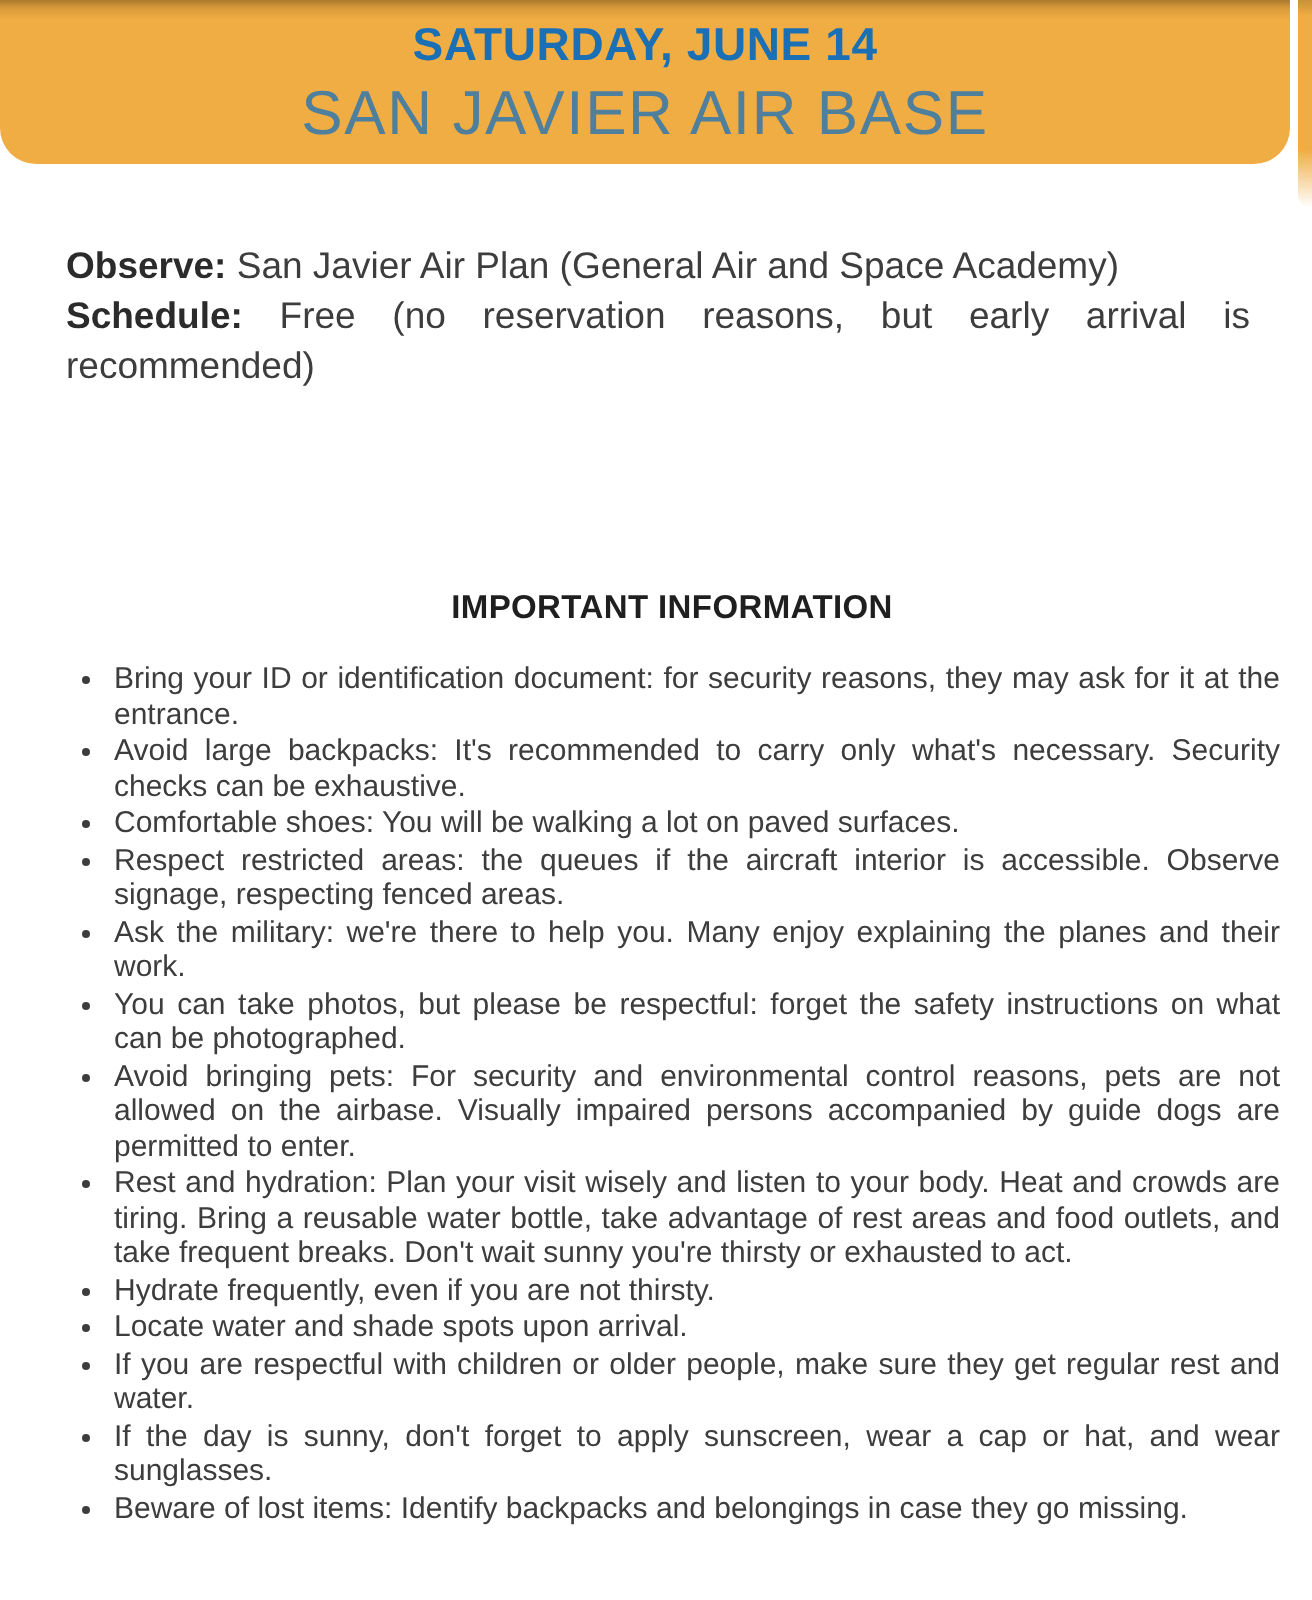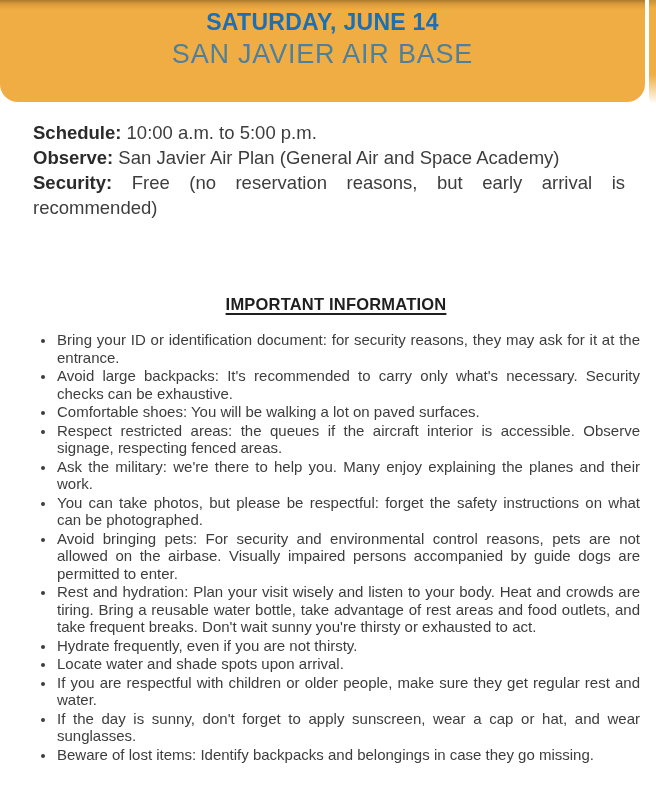--- a/index.html
+++ b/index.html
@@ -14,36 +14,36 @@
     font-family: "Liberation Sans", "DejaVu Sans", sans-serif;
     overflow: hidden;
   }
 
   
   .banner {
     position: absolute;
     left: 0;
     top: 0;
     width: 645px;
-    height: 102px;
+    height: 82px;
     background: linear-gradient(180deg, #a97a2e 0px, #d99a3a 4px, #f0ad44 10px, #f0ad44 100%);
     border-radius: 0 0 18px 18px;
     text-align: center;
     box-sizing: border-box;
   }
   .banner-title {
     padding-top: 9px;
     font-size: 23px;
     font-weight: 700;
     letter-spacing: 0.3px;
     color: #1b70b5;
   }
   .banner-subtitle {
     margin-top: 3px;
-    font-size: 27px;
+    font-size: 31px;
     font-weight: 400;
     letter-spacing: 0.8px;
     color: #4e7f9c;
   }
   .page-edge-strip {
     position: absolute;
     right: 0;
     top: 0;
     width: 7px;
     height: 104px;
@@ -75,21 +75,20 @@
     top: 295px;
     width: 656px;
     margin: 0;
     text-align: center;
     font-size: 16.5px;
     font-weight: 700;
     letter-spacing: 0.2px;
     color: #1f1f1f;
   }
   .section-heading span {
-    text-decoration: underline;
     text-decoration-thickness: 2px;
     text-underline-offset: 3px;
     padding-left: 16px;
   }
 
   
   .bullet-list {
     position: absolute;
     left: 38px;
     top: 331px;
@@ -111,23 +110,22 @@
 </head>
 <body>
 
 <div class="banner">
   <div class="banner-title">SATURDAY, JUNE 14</div>
   <div class="banner-subtitle">SAN JAVIER AIR BASE</div>
 </div>
 <div class="page-edge-strip"></div>
 
 <div class="details">
-  <p><span class="label">Schedule:</span><span> 10:00 a.m. to 5:00 p.m.</span></p>
   <p><span class="label">Observe:</span><span> San Javier Air Plan (General Air and Space Academy)</span></p>
-  <p><span class="label">Security:</span><span> Free (no reservation reasons, but early arrival is recommended)</span></p>
+  <p><span class="label">Schedule:</span><span> Free (no reservation reasons, but early arrival is recommended)</span></p>
 </div>
 
 <h2 class="section-heading"><span>IMPORTANT INFORMATION</span></h2>
 
 <ul class="bullet-list">
   <li>Bring your ID or identification document: for security reasons, they may ask for it at the entrance.</li>
   <li>Avoid large backpacks: It's recommended to carry only what's necessary. Security checks can be exhaustive.</li>
   <li>Comfortable shoes: You will be walking a lot on paved surfaces.</li>
   <li>Respect restricted areas: the queues if the aircraft interior is accessible. Observe signage, respecting fenced areas.</li>
   <li>Ask the military: we're there to help you. Many enjoy explaining the planes and their work.</li>

